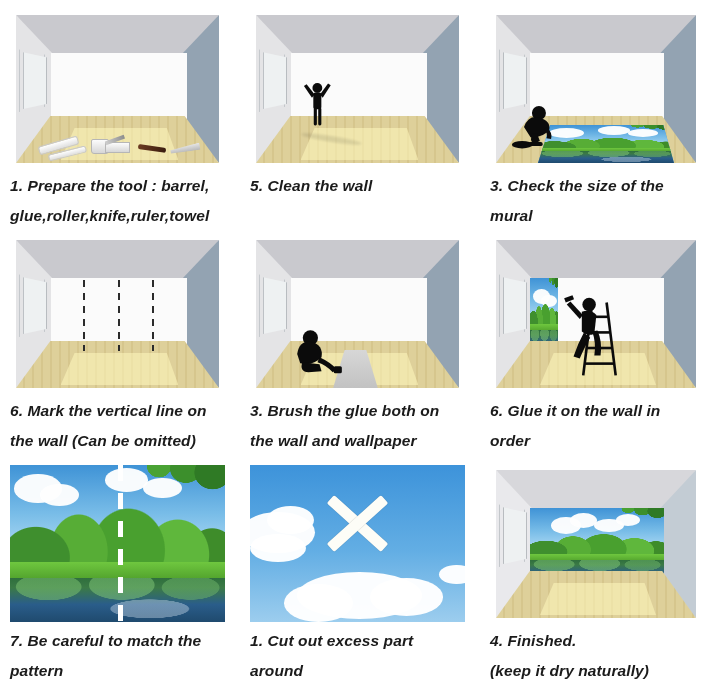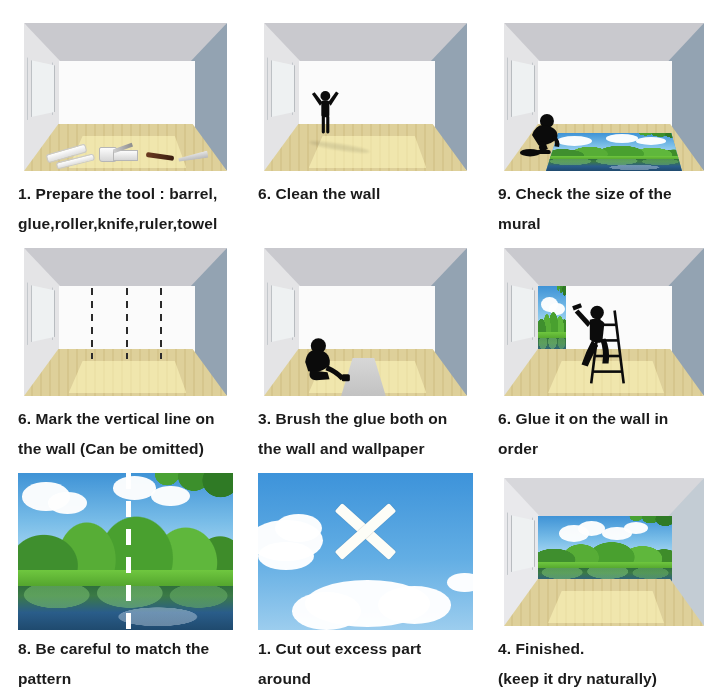--- a/index.html
+++ b/index.html
@@ -14,21 +14,21 @@
     width: 715px; height: 695px;
     background: #ffffff;
     overflow: hidden;
   }
   .grid {
     display: grid;
     grid-template-columns: 240px 240px 235px;
     grid-template-rows: 225px 230px 240px;
     width: 715px; height: 695px;
   }
-  .cell { position: relative; padding: 16px; }
+  .cell { position: relative; padding: 8px; font-style: italic; }
   .figure {
     position: relative;
     width: 215px; height: 157px;
     margin: 2px 0 0 2px;
     overflow: hidden;
     background: #ffffff;
   }
   .cell.col3 .figure { width: 212px; }
   .caption {
     font-size: 15.5px;
@@ -208,21 +208,21 @@
               <rect x="41" y="40" width="18" height="38" rx="6"></rect>
               <path d="M44 45 L26 22 L20 26 L38 52 Z"></path>
               <path d="M56 45 L74 20 L80 24 L62 52 Z"></path>
               <rect x="42" y="74" width="7" height="40" rx="3"></rect>
               <rect x="52" y="74" width="7" height="40" rx="3"></rect>
             </svg>
             <div class="shadowline" style="left:22%;bottom:14%;width:30%;height:4%;transform:rotate(9deg);border-radius:50%;filter:blur(1px);opacity:.35;"></div>
           </div>
         </div>
       </div>
-      <div class="caption">6. Clean the wall</div>
+      <div class="caption">5. Clean the wall</div>
     </div>
 
     <div class="cell col3">
       <div class="figure">
         <div class="room">
           <div class="pad">
             <div class="ceiling"></div>
             <div class="leftwall"></div>
             <div class="rightwall"></div>
             <div class="backwall"></div>
@@ -247,21 +247,21 @@
               <circle cx="62" cy="22" r="15"></circle>
               <path d="M30 52 Q40 26 62 32 Q88 38 84 58 Q70 76 44 74 Z"></path>
               <path d="M48 66 Q40 84 52 88 L64 82 L58 66 Z"></path>
               <path d="M78 52 Q92 64 88 78 L78 76 Q82 64 72 58 Z"></path>
               <ellipse cx="26" cy="90" rx="22" ry="8"></ellipse>
               <rect x="40" y="84" width="30" height="9" rx="4"></rect>
             </svg>
           </div>
         </div>
       </div>
-      <div class="caption">9. Check the size of the
+      <div class="caption">3. Check the size of the
     mural</div>
     </div>
 
     <div class="cell">
       <div class="figure">
         <div class="room">
           <div class="pad">
             <div class="ceiling"></div>
             <div class="leftwall"></div>
             <div class="rightwall"></div>
@@ -364,21 +364,21 @@
           <div class="cl" style="left:44%;top:2%;width:20%;height:15%;"></div>
           <div class="cl" style="left:62%;top:8%;width:18%;height:13%;"></div>
           <div class="treeline" style="top:22%;height:46%;"></div>
           <div class="overhang" style="width:48%;height:40%;"></div>
           <div class="grass" style="top:62%;height:12%;"></div>
           <div class="water" style="height:28%;"></div>
           <div class="wref" style="height:28%;"></div>
           <div class="seam-white" style="left:50%;"></div>
         </div>
       </div>
-      <div class="caption">8. Be careful to match the
+      <div class="caption">7. Be careful to match the
     pattern</div>
     </div>
 
     <div class="cell">
       <div class="figure">
         <div class="skyscene">
           <div class="cl" style="left:-4%;top:30%;width:34%;height:26%;"></div>
           <div class="cl" style="left:8%;top:26%;width:22%;height:18%;"></div>
           <div class="cl" style="left:0%;top:44%;width:26%;height:18%;"></div>
           <div class="cl" style="left:22%;top:68%;width:58%;height:30%;"></div>

